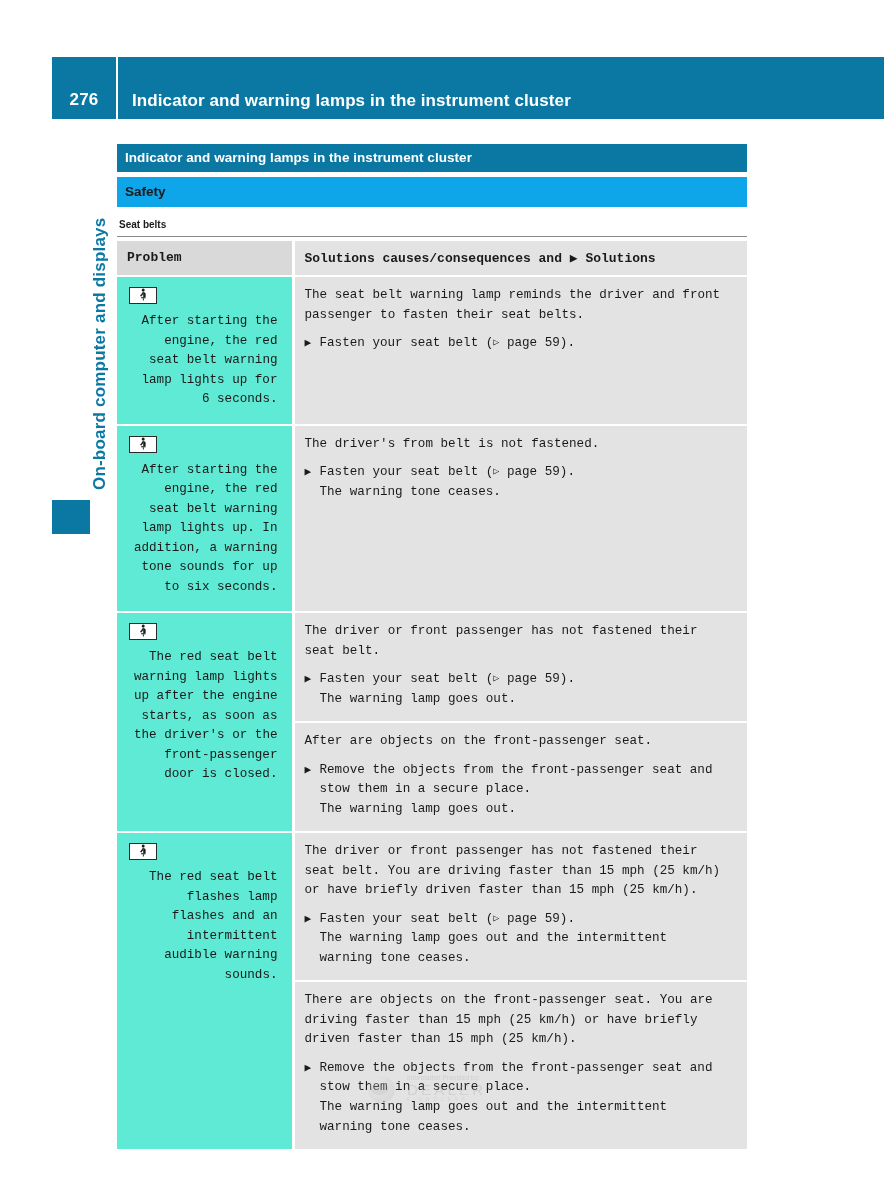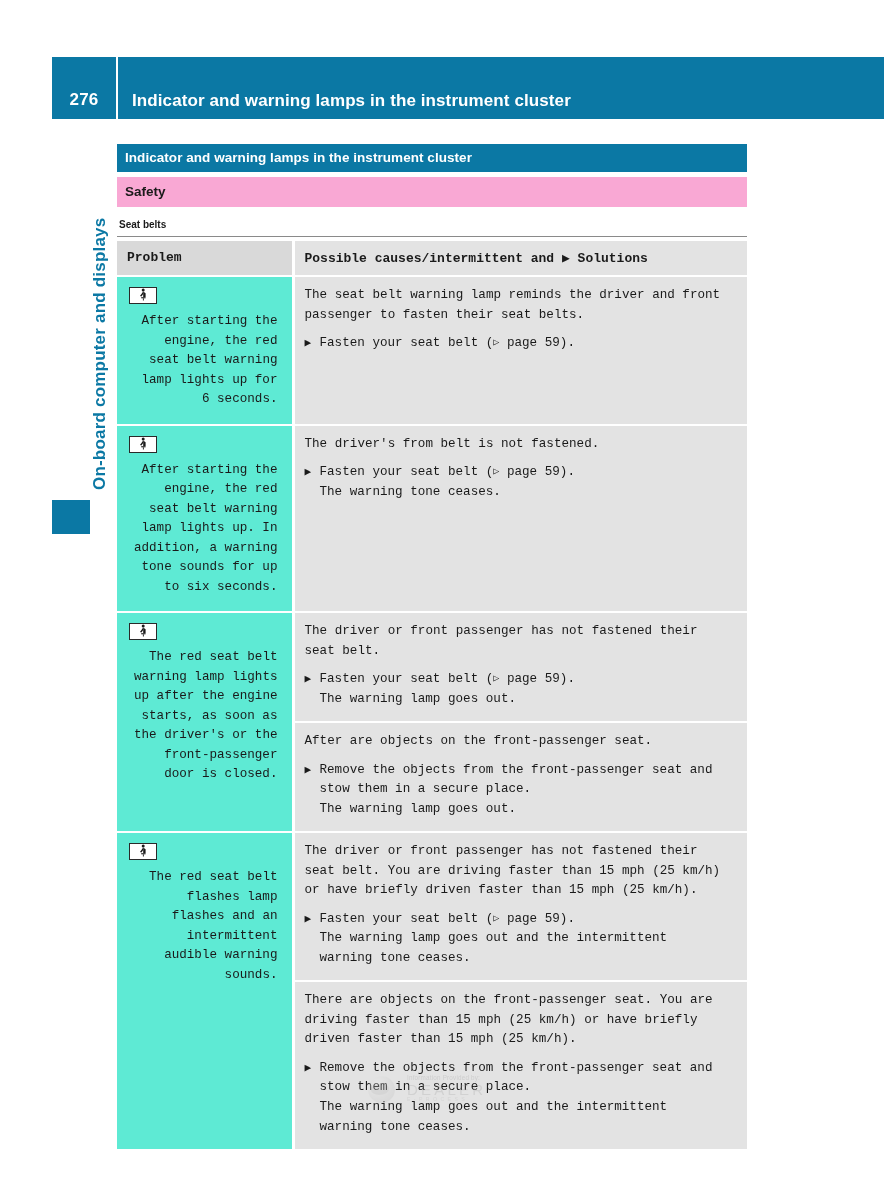--- a/index.html
+++ b/index.html
@@ -94,21 +94,21 @@
 
   .section-bar {
     background: #0b78a4;
     color: #ffffff;
     font-size: 13.5px;
     font-weight: bold;
     padding: 6px 8px 7px 8px;
     letter-spacing: 0.05px;
   }
   .subsection-bar {
-    background: #f9a8d4;
+    background: #0ea5e9;
     color: #1a1a1a;
     font-size: 13.5px;
     font-weight: bold;
     padding: 7px 8px 8px 8px;
     margin-top: 5px;
   }
   .topic-heading {
     font-size: 10px;
     font-weight: bold;
     color: #1a1a1a;
@@ -269,21 +269,21 @@
 
   <table class="tbl">
     <colgroup>
         <col class="c1">
         <col class="c2">
       </colgroup>
     <thead>
       <tr>
         <th class="th-problem">Problem</th>
         <th class="th-solution">
-          <span>Possible causes/intermittent and</span>
+          <span>Solutions causes/consequences and</span>
           <span>▶</span>
           <span>Solutions</span>
         </th>
       </tr>
     </thead>
     <tbody>
         <tr>
           <td class="cell-problem group-start" rowspan="1">
             <span class="lamp-icon">
               <svg width="13" height="13" viewBox="0 0 13 13" aria-hidden="true">

